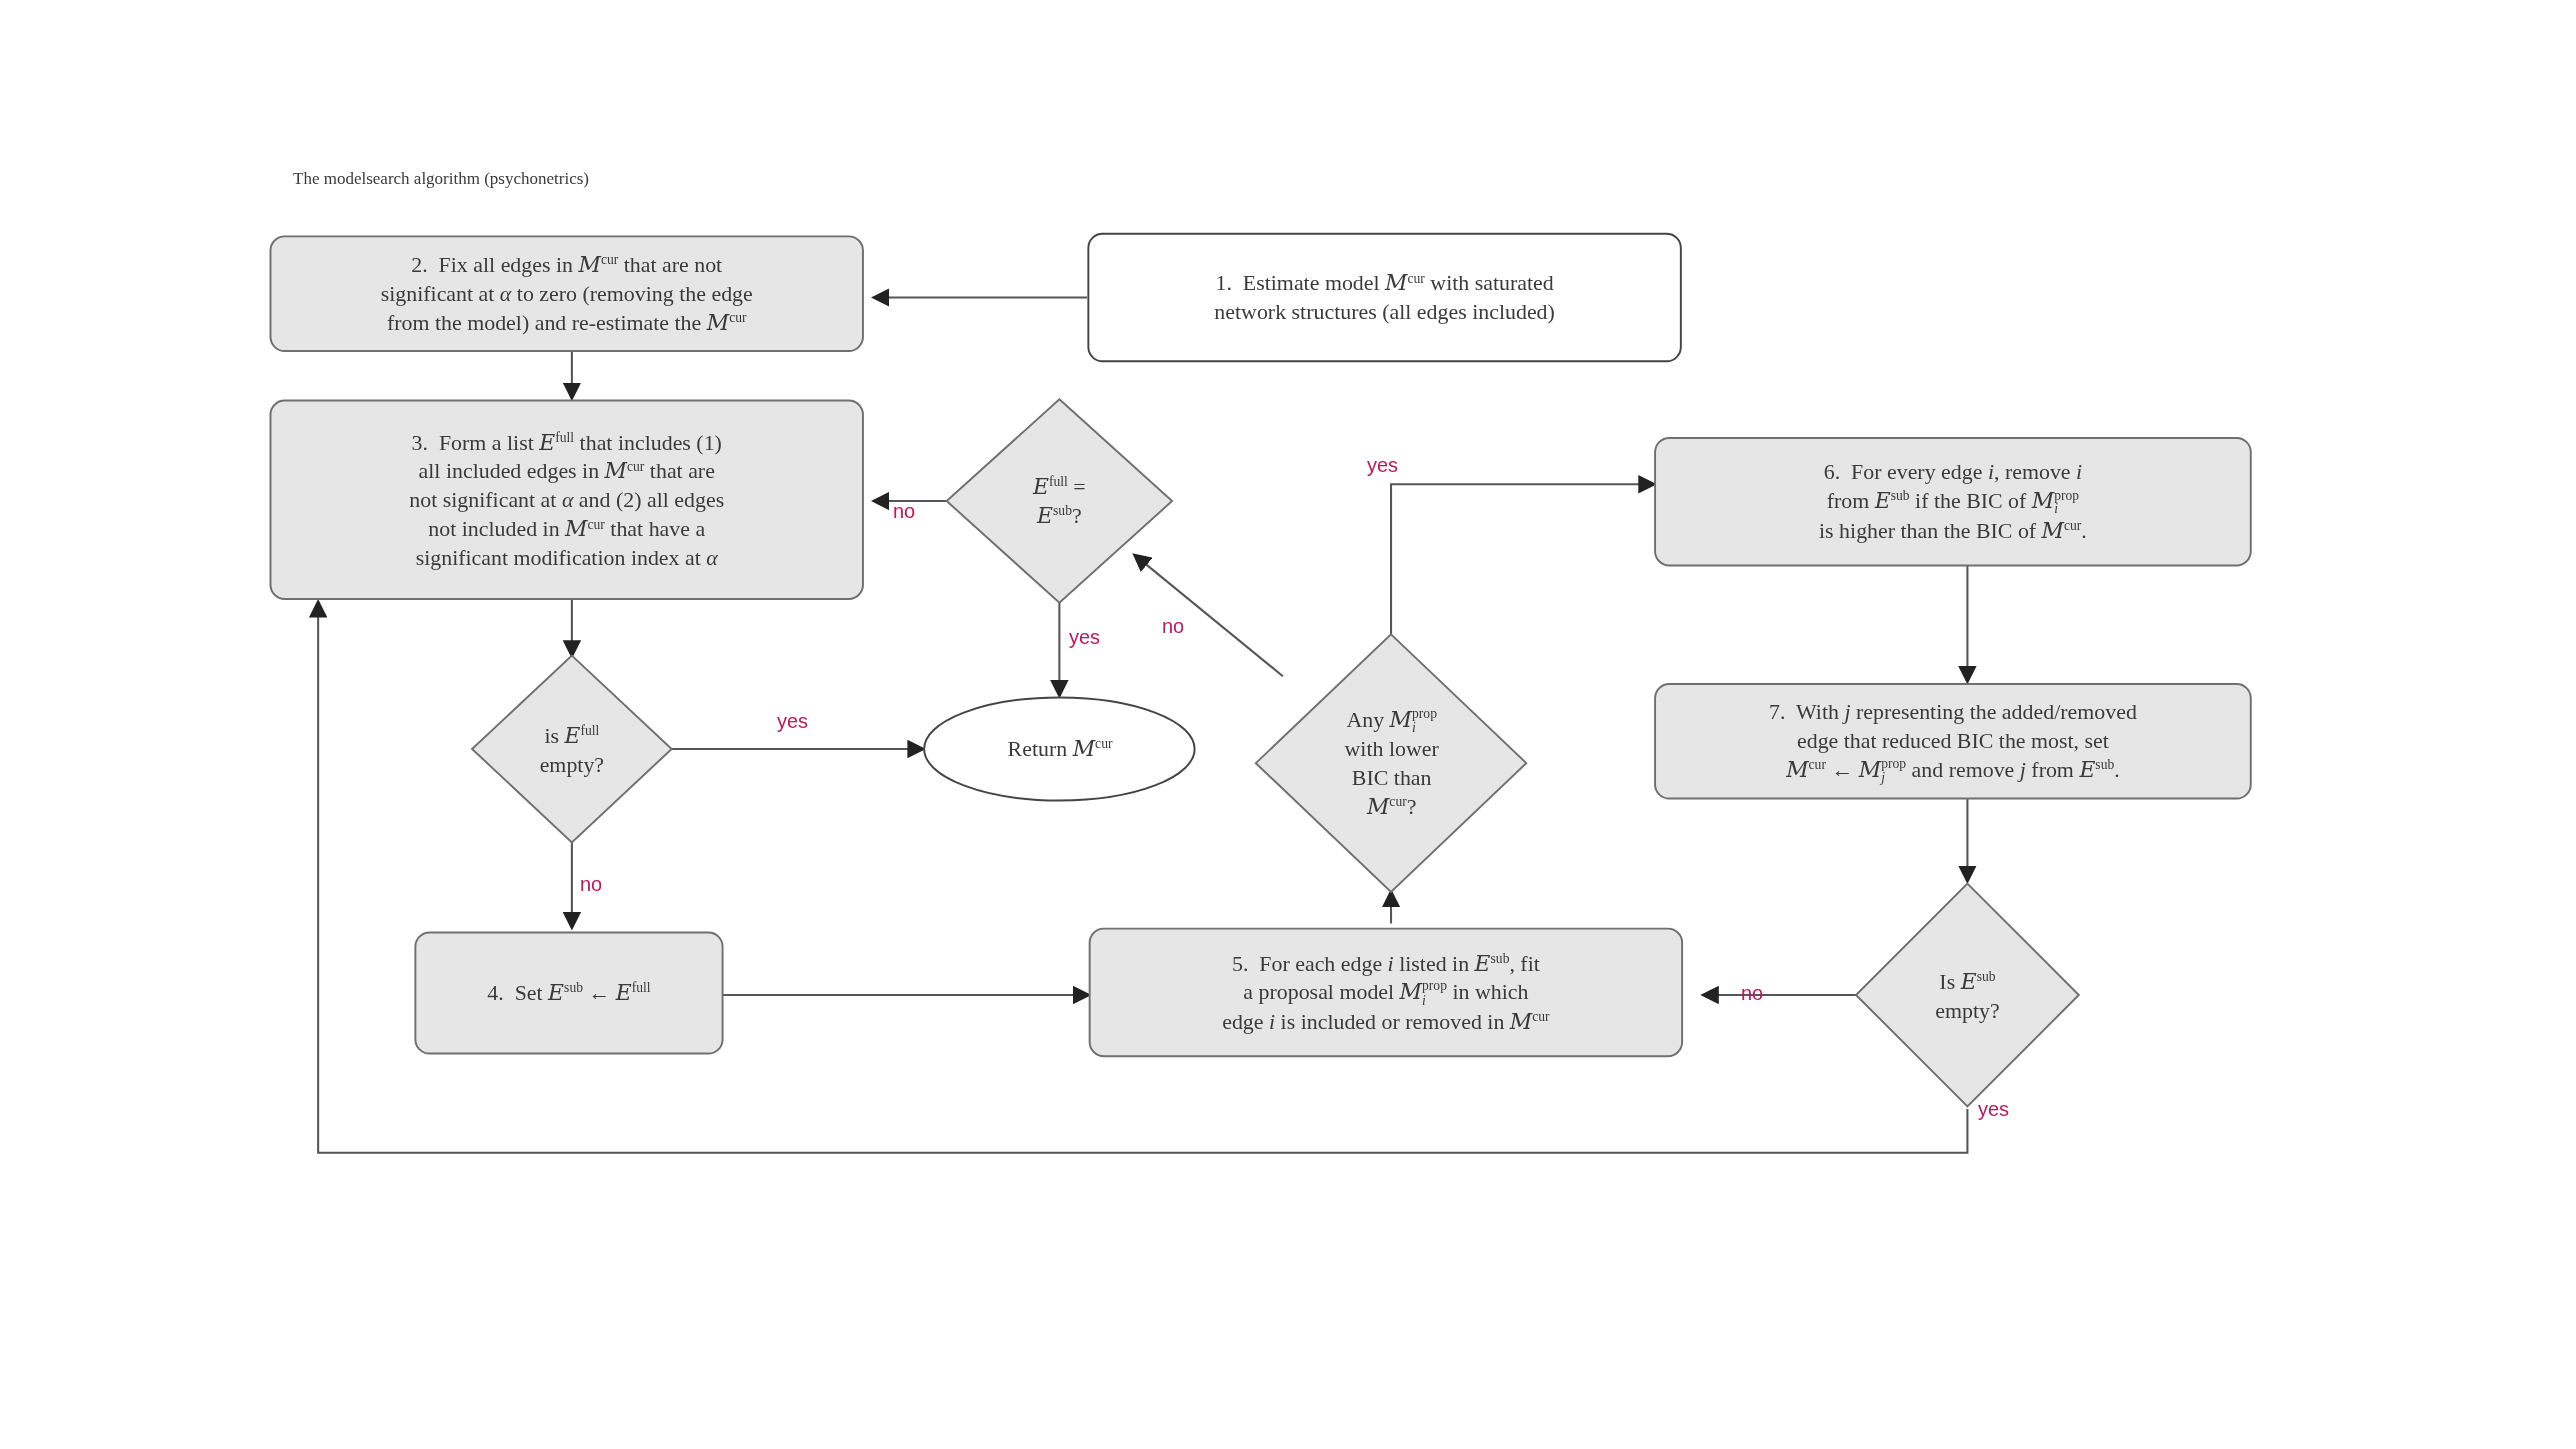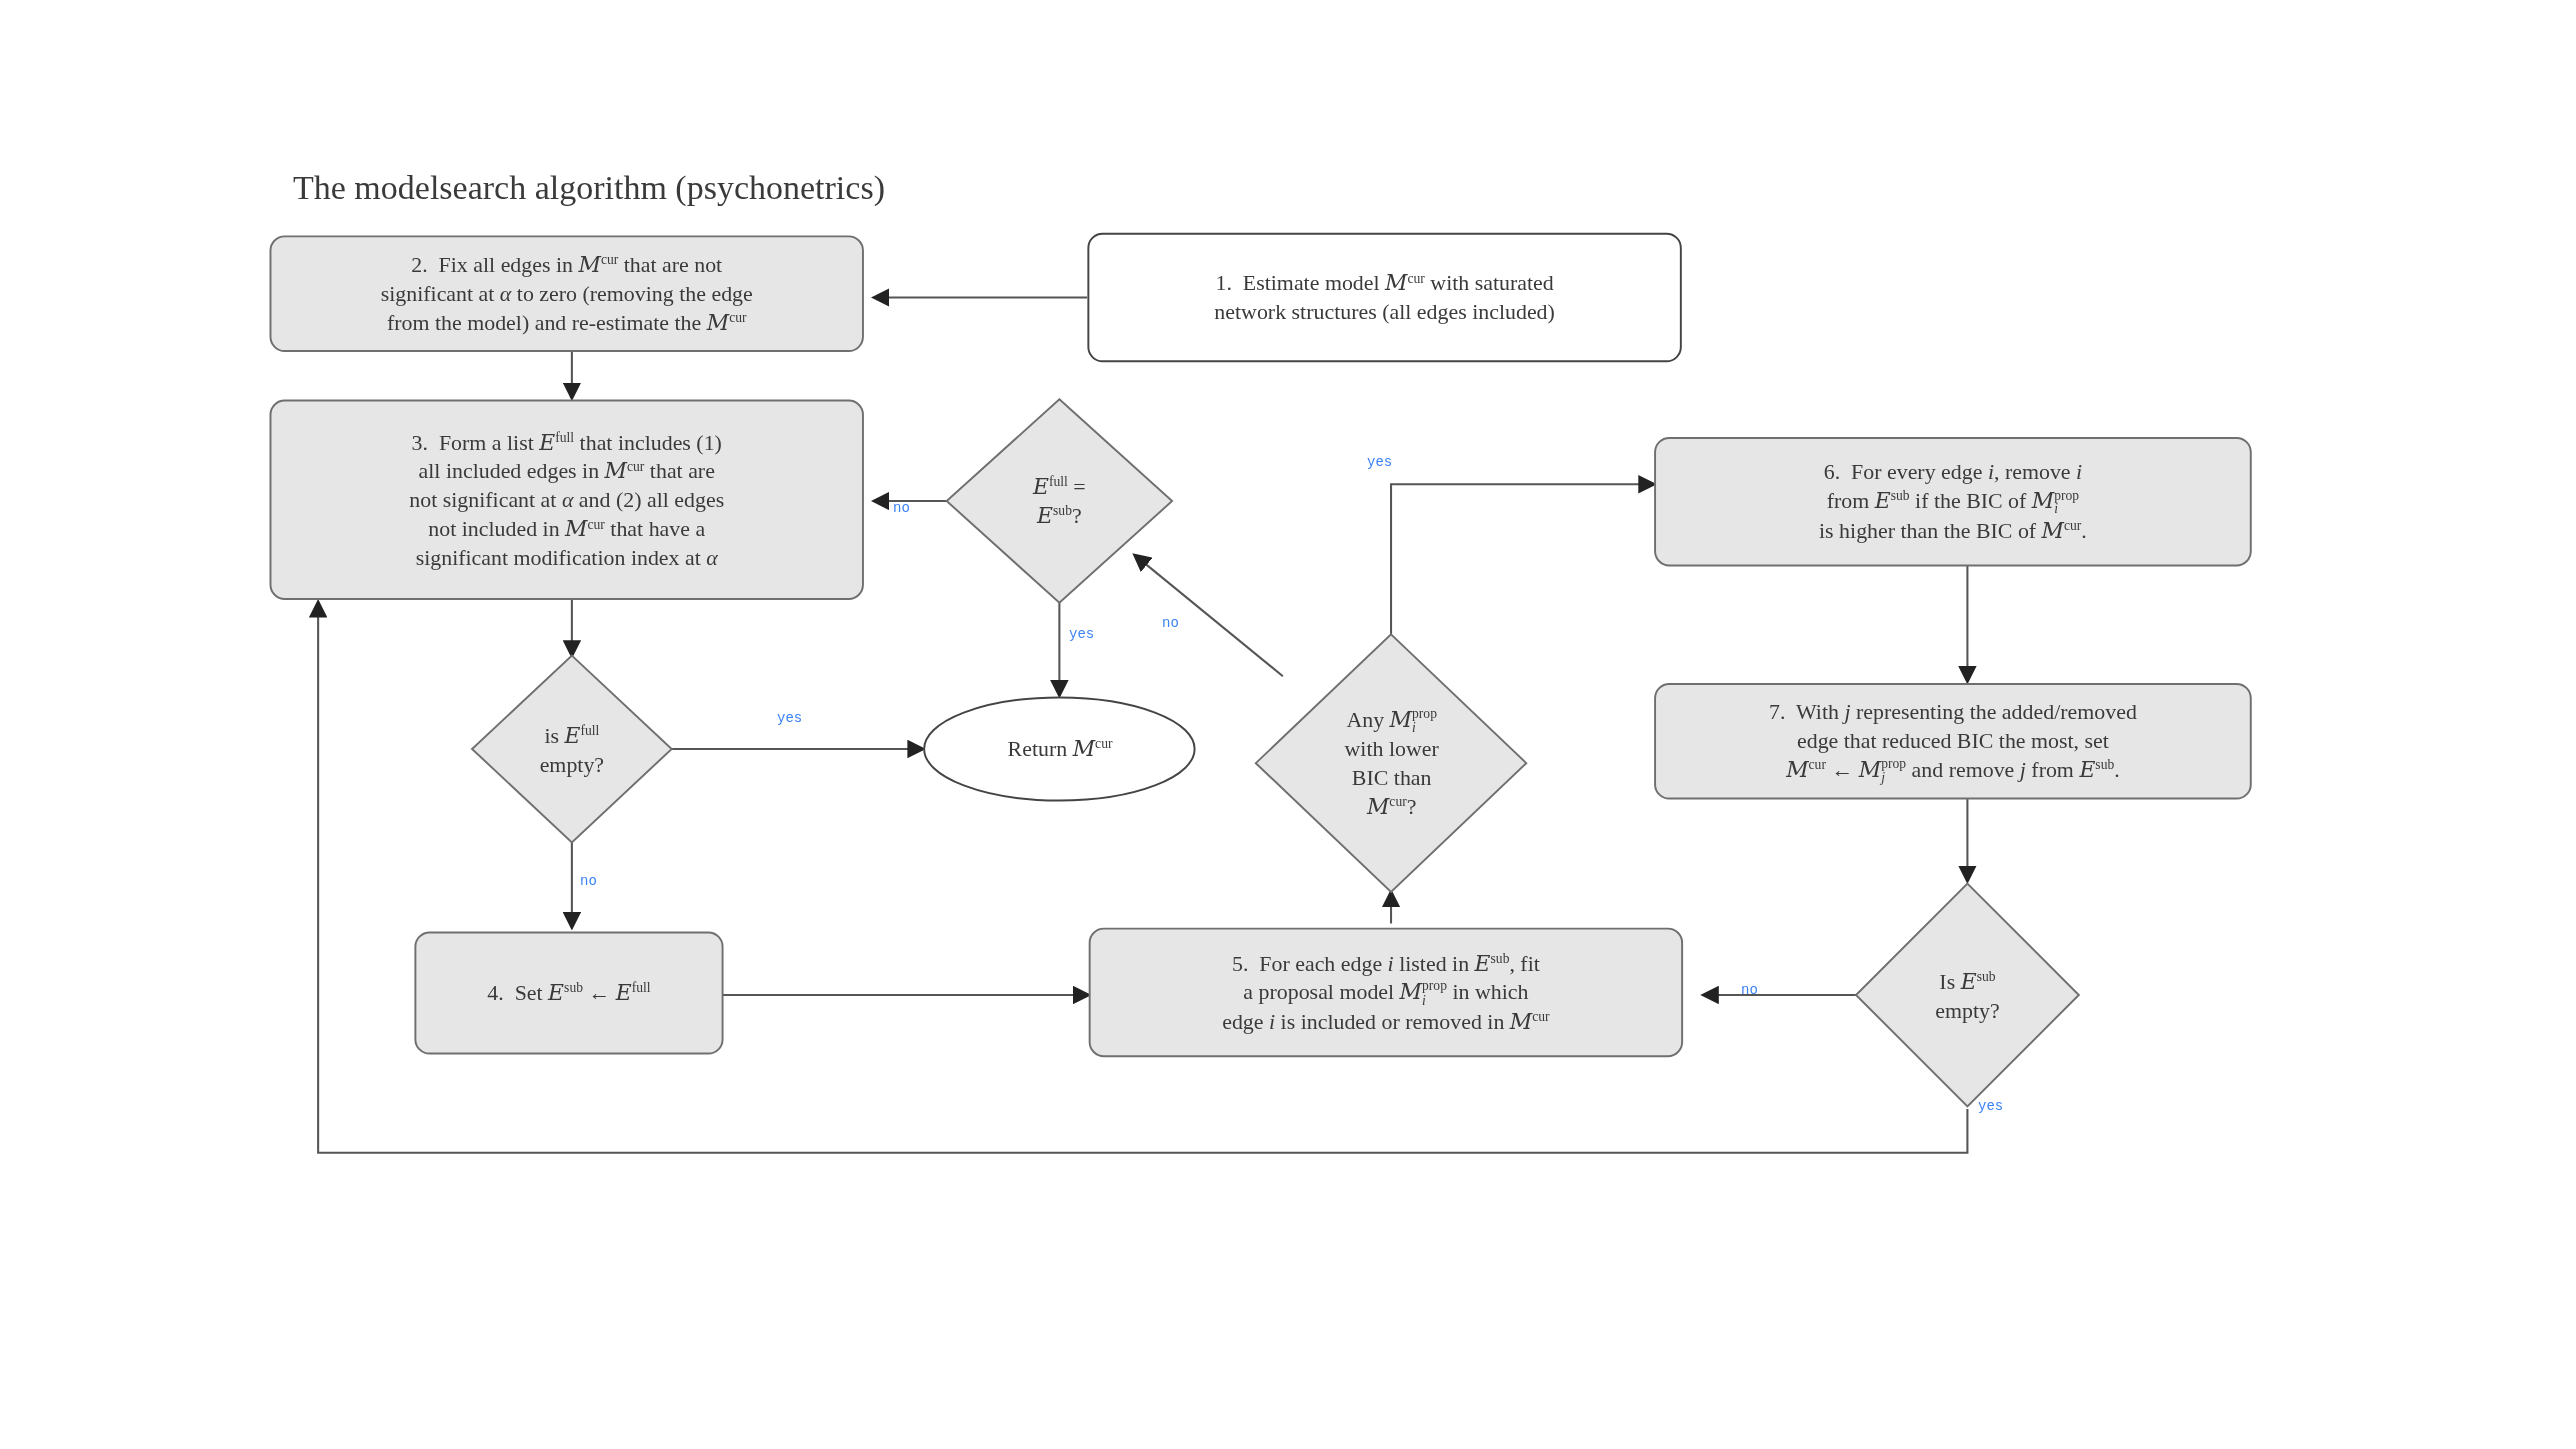--- a/index.html
+++ b/index.html
@@ -57,31 +57,31 @@
     display: inline-block;
     vertical-align: -0.38em;
     font-size: 0.62em;
     line-height: 1.02;
     text-align: left;
     font-style: normal;
   }
   .supsub .s2 { font-style: italic; display: block; }
   .edge-label {
     position: absolute;
-    font-family: Liberation Mono, monospace;
-    font-size: 14px;
-    color: #3b82f6;
+    font-family: Liberation Sans, sans-serif;
+    font-size: 20px;
+    color: #be185d;
     white-space: nowrap;
   }
   #diagram-title {
     position: absolute;
     left: 293px;
     top: 169px;
     font-family: "Liberation Serif", "DejaVu Serif", serif;
-    font-size: 34px;
+    font-size: 17px;
     color: #3a3a3a;
     white-space: nowrap;
   }
 </style>
 </head>
 <body>
 
 <div id="page">
 
   <div id="diagram-title">The modelsearch algorithm (psychonetrics)</div>

